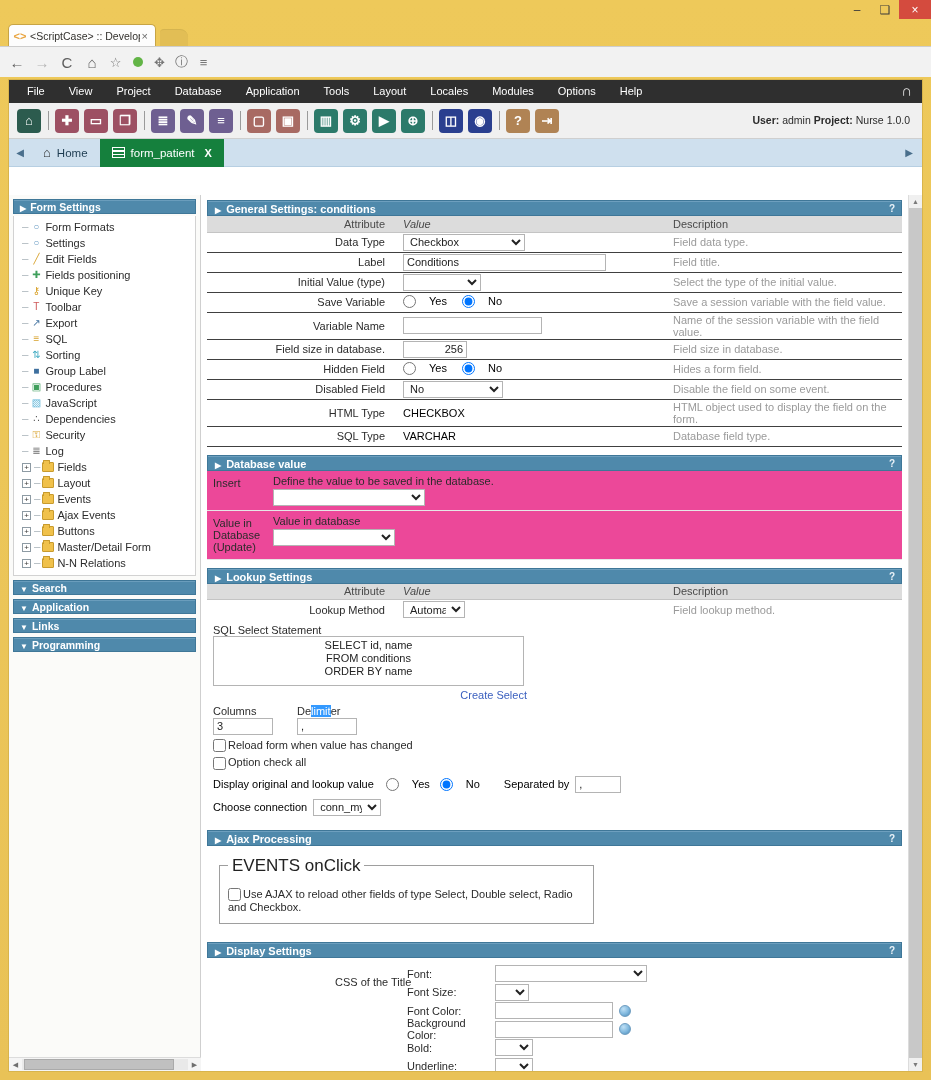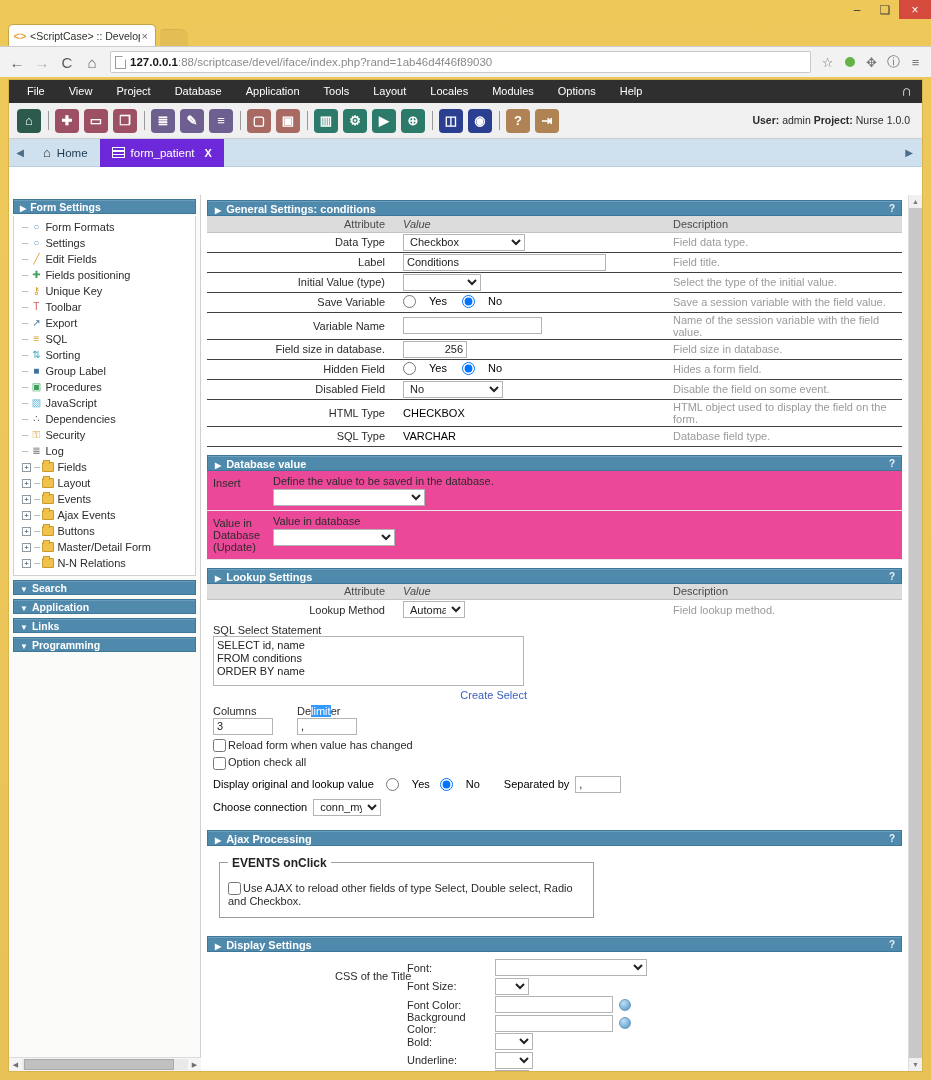--- a/index.html
+++ b/index.html
@@ -152,21 +152,21 @@
     width: 22px; height: 28px; display:flex;
     align-items:center; justify-content:center;
     color: #4a6f8c; font-size: 10px;
   }
   #apptabs .arrowbtn.right { position: absolute; right: 2px; }
   .apptab {
     height: 28px; display: flex; align-items: center;
     padding: 0 12px; gap: 6px; font-size: 11.5px;
     color: #1d3b50;
   }
-  .apptab.active { background: #6d28d9; color: #fff; }
+  .apptab.active { background: #15803d; color: #fff; }
   .apptab .tabx { font-weight: bold; font-size: 11px; margin-left: 4px; }
   .ic-home-b { font-size: 13px; color: #2a2a2a; }
   .ic-grid {
     width: 13px; height: 11px; border: 1.5px solid #fff;
     display: inline-block; position: relative; flex: none;
   }
   .ic-grid::before, .ic-grid::after {
     content: ""; position: absolute; left: 0; right: 0;
     height: 1.5px; background: #fff;
   }
@@ -292,41 +292,41 @@
   .dbrow .fld { padding: 4px 0; }
   .dbrow .fld .hint { font-size: 11px; color: #2b2b2b; margin-bottom: 2px; }
 
   
   .lookup-body { background: #fff; padding: 4px 0 6px 0; }
   .lk-label { font-size: 11px; color: #2b2b2b; padding-left: 6px; }
   textarea.sql {
     font-family: "Liberation Sans", sans-serif;
     font-size: 11px; width: 311px; height: 50px;
     border: 1px solid #b4b4b4; margin-left: 6px;
-    color: #222; padding: 2px 3px; resize: none; line-height: 13px;
+    color: #222; padding: 2px 3px; resize: none; line-height: 13px; text-align: center;
   }
   .create-select {
     color: #3a5fbf; font-size: 11px; text-align: right;
     width: 320px; margin-top: 1px; text-decoration: none;
   }
   .cd-row { display: flex; padding-left: 6px; margin-top: 4px; gap: 0; }
   .cd-col { width: 84px; }
   .cd-col .cap { font-size: 11px; color: #2b2b2b; margin-bottom: 1px; }
   .sel-hl { background: #3399ff; color: #fff; }
   .chk-line { padding-left: 6px; margin-top: 4px; font-size: 11px; color: #2b2b2b; }
   .flex-line { display: flex; align-items: center; padding-left: 6px; margin-top: 6px; font-size: 11px; gap: 6px; }
 
   
   .ajax-body { background: #fff; padding: 10px 0 10px 0; }
   fieldset.events {
     border: 1px solid #9e9e9e; margin: 0 0 0 12px;
     width: 375px; padding: 4px 8px 10px 8px;
   }
   fieldset.events legend {
-    font-size: 12px; font-weight: bold; color: #222; padding: 0 4px;
+    font-size: 17px; font-weight: normal; color: #222; padding: 0 4px;
   }
   .ajax-chk { font-size: 11px; color: #2b2b2b; margin-top: 8px; }
 
   
   .ds-body { background: #fff; padding: 6px 0 8px 0; position: relative; }
   .ds-title {
     position: absolute; left: 128px; top: 18px;
     font-size: 11px; color: #2b2b2b;
   }
   .ds-row {
@@ -380,24 +380,20 @@
       <span class="tabclose">×</span>
     </div>
     <div class="newtab"></div>
   </div>
 
   <div id="omnibar">
     <div class="navbtn">←</div>
     <div class="navbtn disabled">→</div>
     <div class="navbtn">C</div>
     <div class="navbtn">⌂</div>
-    <div id="urlbox">
-      <span class="pageicon"></span>
-      <span id="urltext"><b>127.0.0.1</b><span>:88/scriptcase/devel/iface/index.php?rand=1ab46d4f46f89030</span></span>
-    </div>
     <div class="omni-icon">☆</div>
     <div class="omni-icon">
         <span class="green-dot"></span>
       </div>
     <div class="omni-icon">✥</div>
     <div class="omni-icon">ⓘ</div>
     <div class="omni-icon">≡</div>
   </div>
 
   <div id="page">

